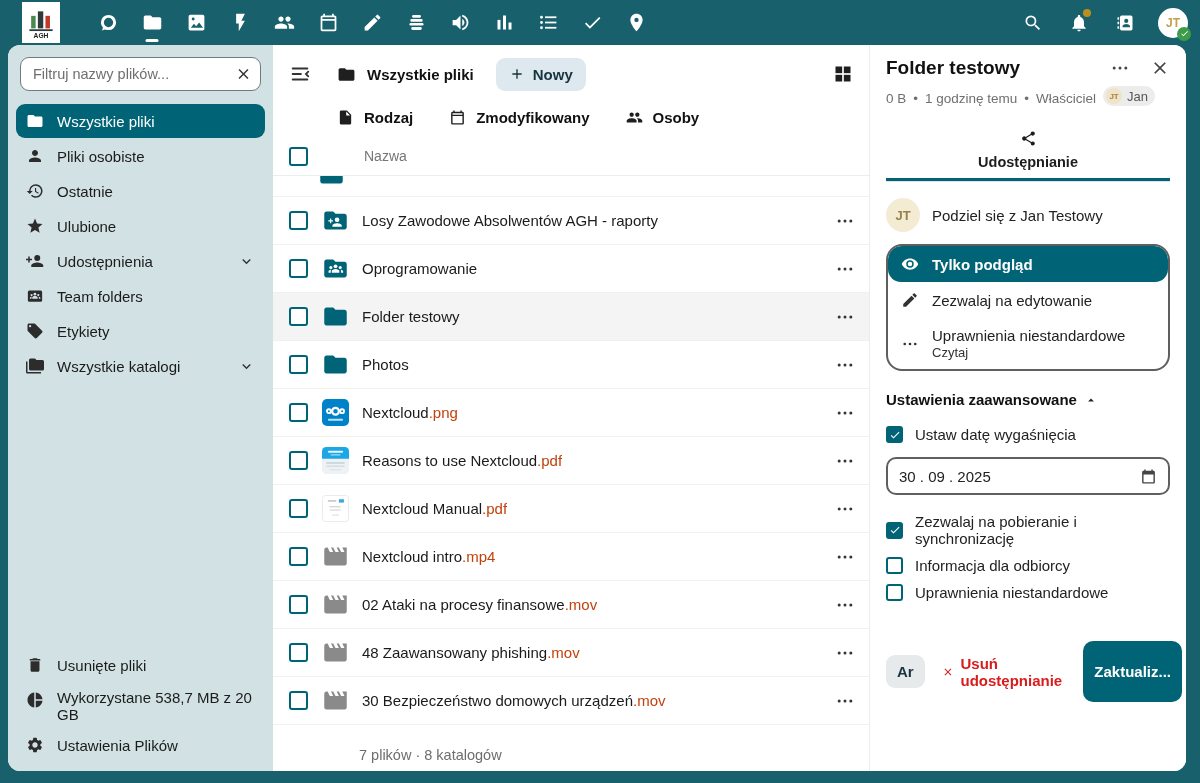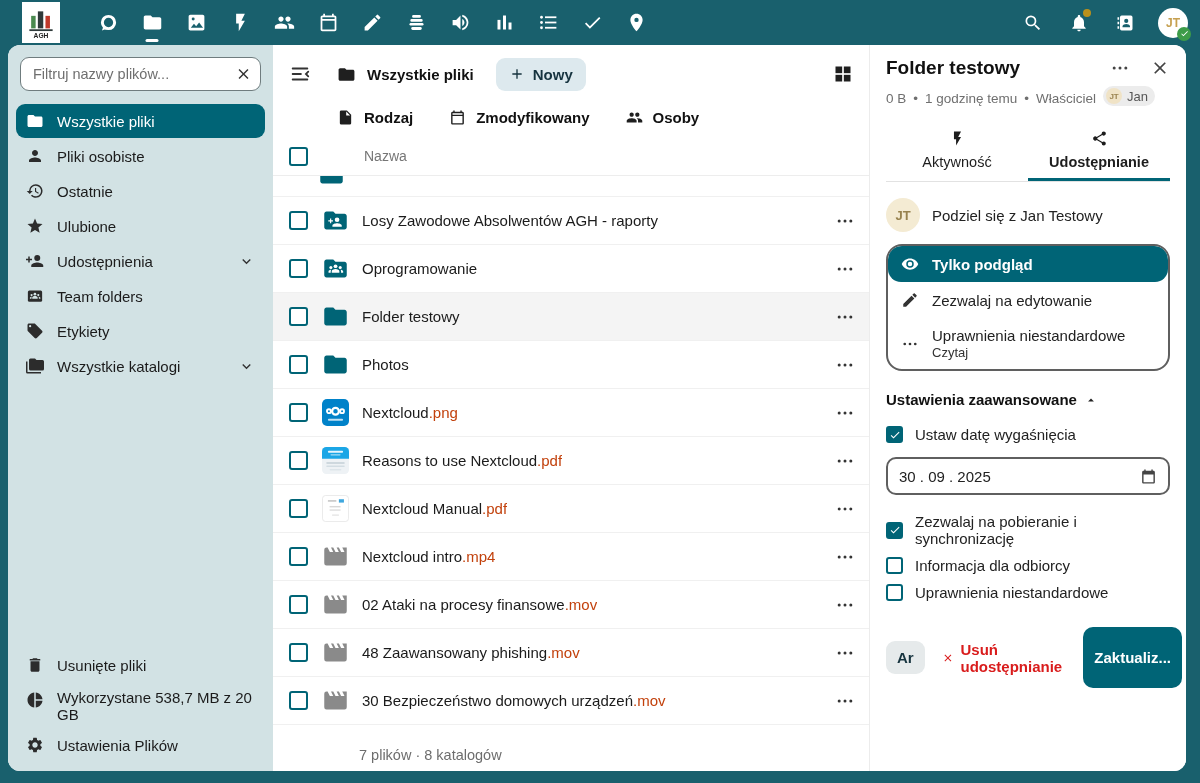--- a/index.html
+++ b/index.html
@@ -88,21 +88,21 @@
   .opt-text{display:flex;flex-direction:column}
   .opt-sub{font-size:13px;color:#333;margin-top:1px;font-weight:normal}
   .adv-head{display:flex;align-items:center;gap:7px;font-weight:bold;font-size:15px;color:#111;margin:20px 0 8px;cursor:pointer}
   .adv-head .icon{width:14px;height:14px;color:#222}
   .cb-row{display:flex;align-items:center;gap:12px;margin:10px 0;font-size:15px;color:#222;cursor:pointer}
   .cbx{width:17px;height:17px;border:2px solid #006476;border-radius:3px;box-sizing:border-box;flex:none;display:flex;align-items:center;justify-content:center;background:#fff}
   .cbx.checked{background:#006476;border-color:#006476}
   .cbx .icon{width:12px;height:12px;color:#fff}
   .date-field{display:flex;align-items:center;border:2px solid #5f5f5f;border-radius:10px;height:34px;padding:17px 11px;margin:4px 0 8px;font-size:15px;color:#222;box-sizing:border-box}
   .date-field .icon{margin-left:auto;width:17px;height:17px;color:#444;cursor:pointer}
-  .p-actions{display:flex;align-items:center;margin-top:16px;gap:17px}
+  .p-actions{display:flex;align-items:center;margin-top:30px;gap:17px}
   .ar-btn{background:#e6eaeb;border:none;border-radius:9px;padding:8px 11px;font-weight:bold;font-size:15px;color:#17343f;cursor:pointer;font-family:inherit}
   .remove-btn{display:flex;align-items:center;gap:7px;color:#d91c1c;font-weight:bold;font-size:15px;cursor:pointer}
   .remove-btn .icon{width:16px;height:16px;color:#d91c1c}
   .update-btn{margin-left:auto;background:#006476;color:#fff;font-weight:bold;font-size:15px;border:none;border-radius:10px;padding:22px 11px;cursor:pointer;font-family:inherit}
 </style>
 </head>
 <body>
 
 <div id="topbar">
   <div class="logo">
@@ -684,28 +684,20 @@
       <span>•</span>
       <span>1 godzinę temu</span>
       <span>•</span>
       <span>Właściciel</span>
       <span class="owner-chip">
         <span class="chip-av">JT</span>
         <span>Jan</span>
       </span>
     </div>
     <div class="tabs">
-      <div class="tab">
-        <span class="icon">
-            <svg viewBox="0 0 24 24" fill="currentColor">
-              <path d="M7 2v11h3v9l7-12h-4l4-8H7z"></path>
-            </svg>
-          </span>
-        <span>Aktywność</span>
-      </div>
       <div class="tab active">
         <span class="icon">
             <svg viewBox="0 0 24 24" fill="currentColor">
               <path d="M18 16.08c-.76 0-1.44.3-1.96.77L8.91 12.7c.05-.23.09-.46.09-.7s-.04-.47-.09-.7l7.05-4.11c.54.5 1.25.81 2.04.81a3 3 0 1 0-3-3c0 .24.04.47.09.7L8.04 9.81A2.99 2.99 0 0 0 3 12a3 3 0 0 0 5.04 2.19l7.12 4.16c-.05.21-.08.43-.08.65a2.92 2.92 0 1 0 2.92-2.92z"></path>
             </svg>
           </span>
         <span>Udostępnianie</span>
       </div>
     </div>
     <div class="share-row">

